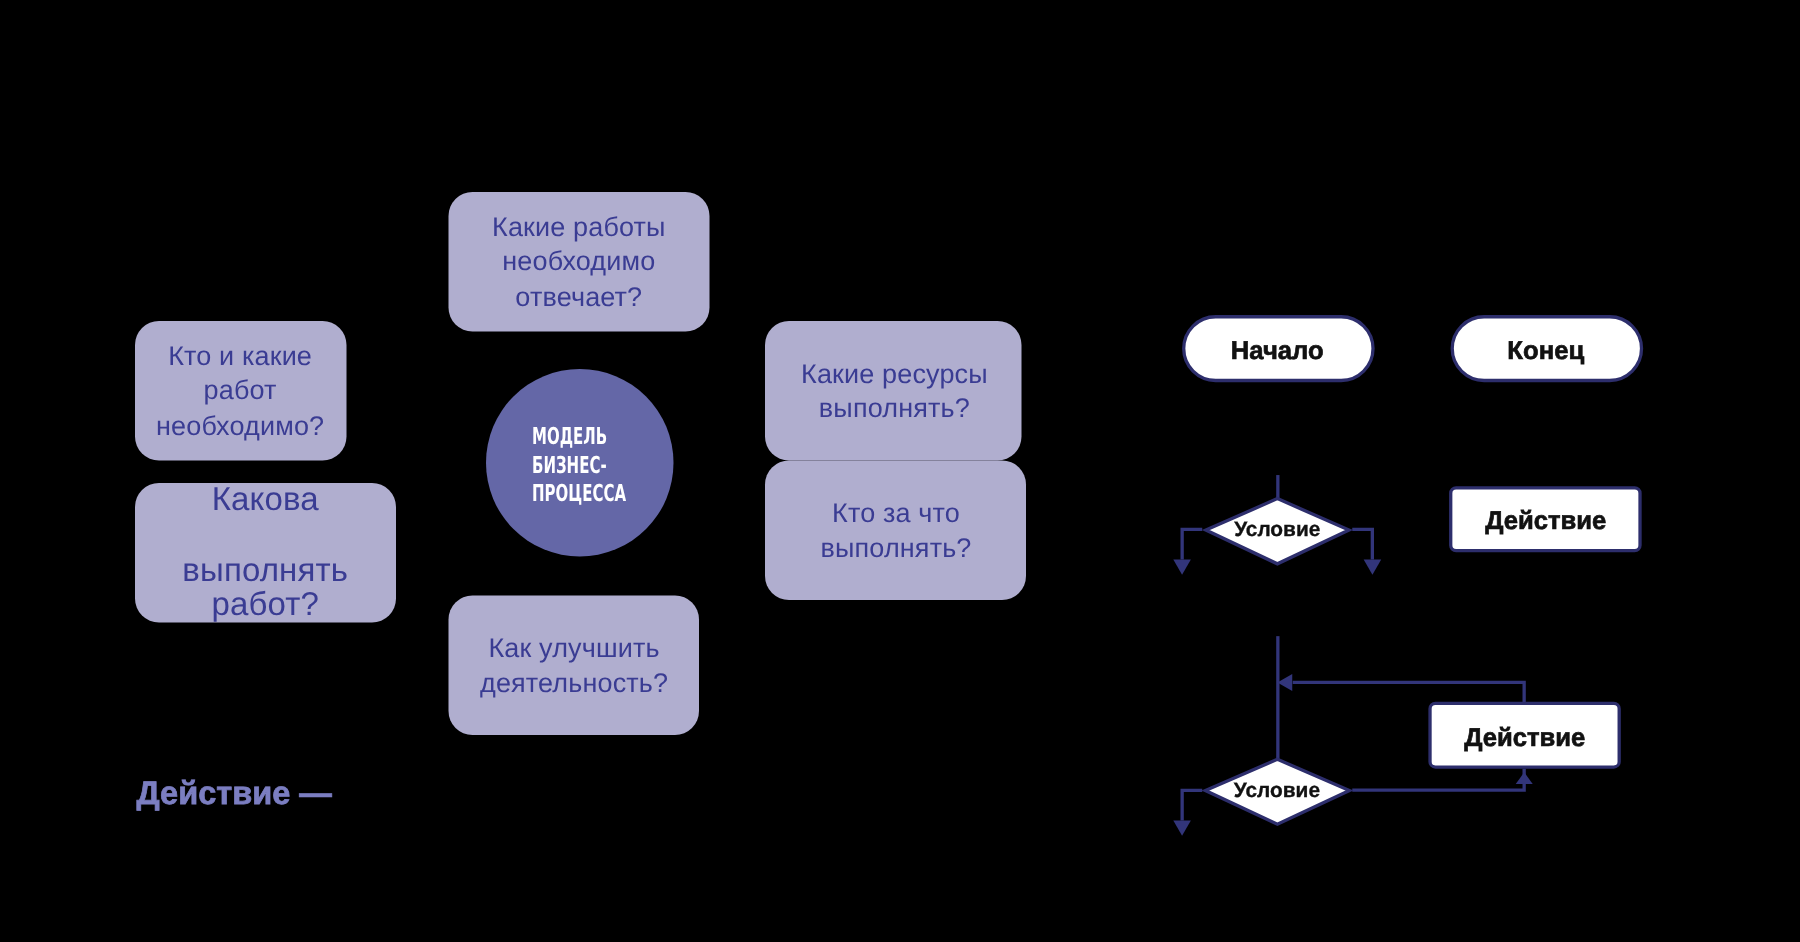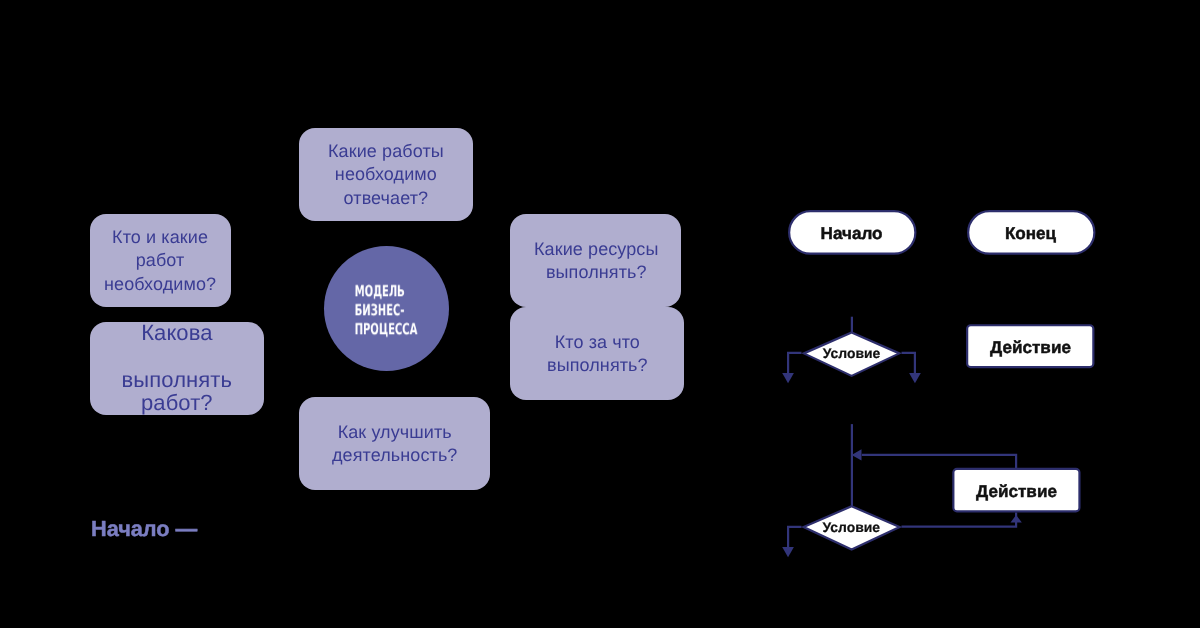--- a/index.html
+++ b/index.html
@@ -58,21 +58,21 @@
       <span>выполнять работ?</span>
     </div>
   </div>
   <div class="qcard" id="card2" style="left:299.3px;top:127.9px;width:173.7px;height:93px;">
     <div>
       <span>Какие работы</span><br>
       <span>необходимо</span><br>
       <span>отвечает?</span>
     </div>
   </div>
-  <div class="qcard two" id="card3" style="left:299.3px;top:396.9px;width:191px;height:93px;">
+  <div class="qcard two" id="card3" style="left:299.3px;top:396.9px;width:167px;height:93px;">
     <div>
       <span>Как улучшить</span><br>
       <span>деятельность?</span>
     </div>
   </div>
   <div class="qcard two" id="card4" style="left:510.3px;top:214.2px;width:171px;height:93px;">
     <div>
       <span>Какие ресурсы</span><br>
       <span>выполнять?</span>
     </div>
@@ -85,21 +85,21 @@
   </div>
 
   <div class="circle" style="left:323.9px;top:246px;width:124.9px;height:124.9px;">
     <div id="circle-text">
       <span>МОДЕЛЬ</span><br>
       <span>БИЗНЕС-</span><br>
       <span>ПРОЦЕССА</span>
     </div>
   </div>
 
-  <div class="notation" style="left:91.2px;top:515.9px;">Начало —</div>
+  <div class="notation" style="left:91.2px;top:515.9px;">Действие —</div>
 
   <svg class="fc" width="1200" height="628" viewBox="0 0 1200 628">
     <g fill="none" stroke="#32357a" stroke-width="2.2">
 
       <path d="M851.9 316.7 V333"></path>
       <path d="M801.5 352.9 H788.1 V373"></path>
       <path d="M901.5 352.9 H914.9 V373"></path>
 
       <path d="M851.9 424.1 V507"></path>
       <path d="M801.5 526.9 H788.1 V547"></path>

